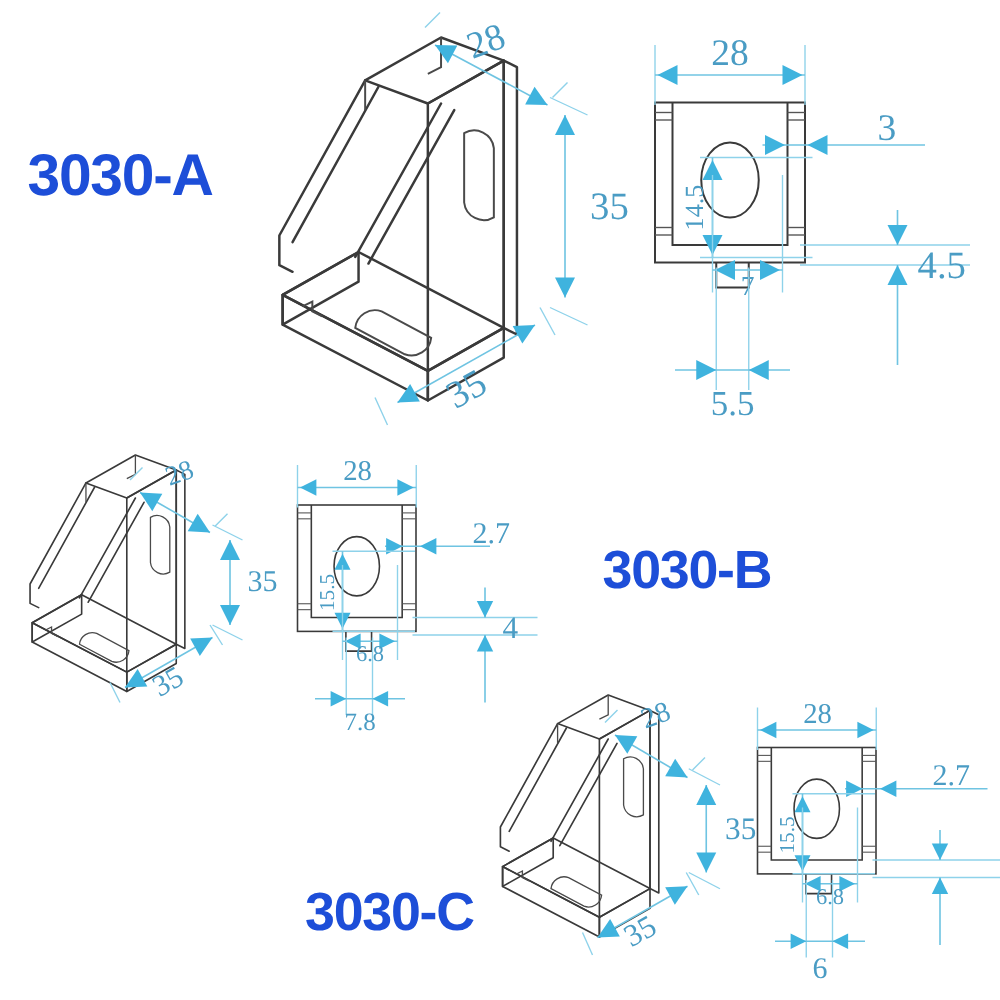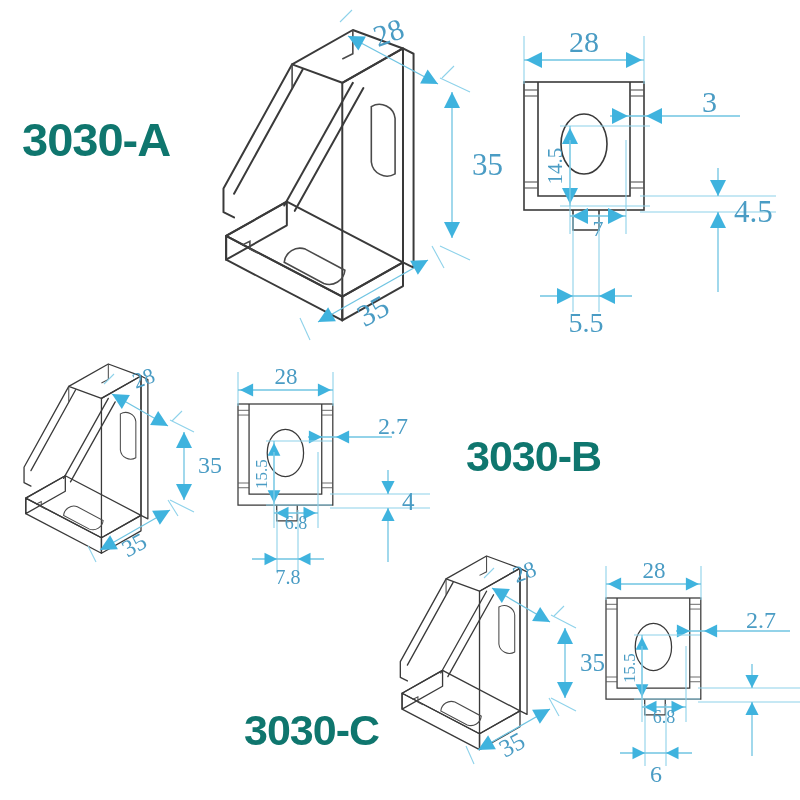--- a/index.html
+++ b/index.html
@@ -23,26 +23,26 @@
   #sheet > svg {
     position: absolute;
     top: 0;
     left: 0;
     display: block;
   }
   .part-label {
     position: absolute;
     font-family: "Liberation Sans", sans-serif;
     font-weight: bold;
-    color: #0f766e;
+    color: #1d4ed8;
     white-space: nowrap;
     letter-spacing: -1px;
   }
   #label-a { left: 22px;  top: 112px; font-size: 47px; }
-  #label-b { left: 466px; top: 432px; font-size: 43px; text-align: center; }
+  #label-b { left: 482px; top: 432px; font-size: 43px; text-align: center; }
   #label-c { left: 200px; top: 706px; font-size: 43px; margin-left: 44px; }
 
   
   .iso      { fill: none; stroke: #3a3a3a; stroke-width: 1.5;
               stroke-linejoin: round; stroke-linecap: round; }
   .iso-thin { fill: none; stroke: #4a4a4a; stroke-width: 1.2; }
   .ortho    { fill: none; stroke: #3a3a3a; stroke-width: 1.6; }
   .ortho-thin{fill: none; stroke: #555555; stroke-width: 1.1; }
   .dimline  { stroke: #6fc4e2; stroke-width: 1.3; fill: none; }
   .extline  { stroke: #8ed2ea; stroke-width: 1.1; fill: none; }

